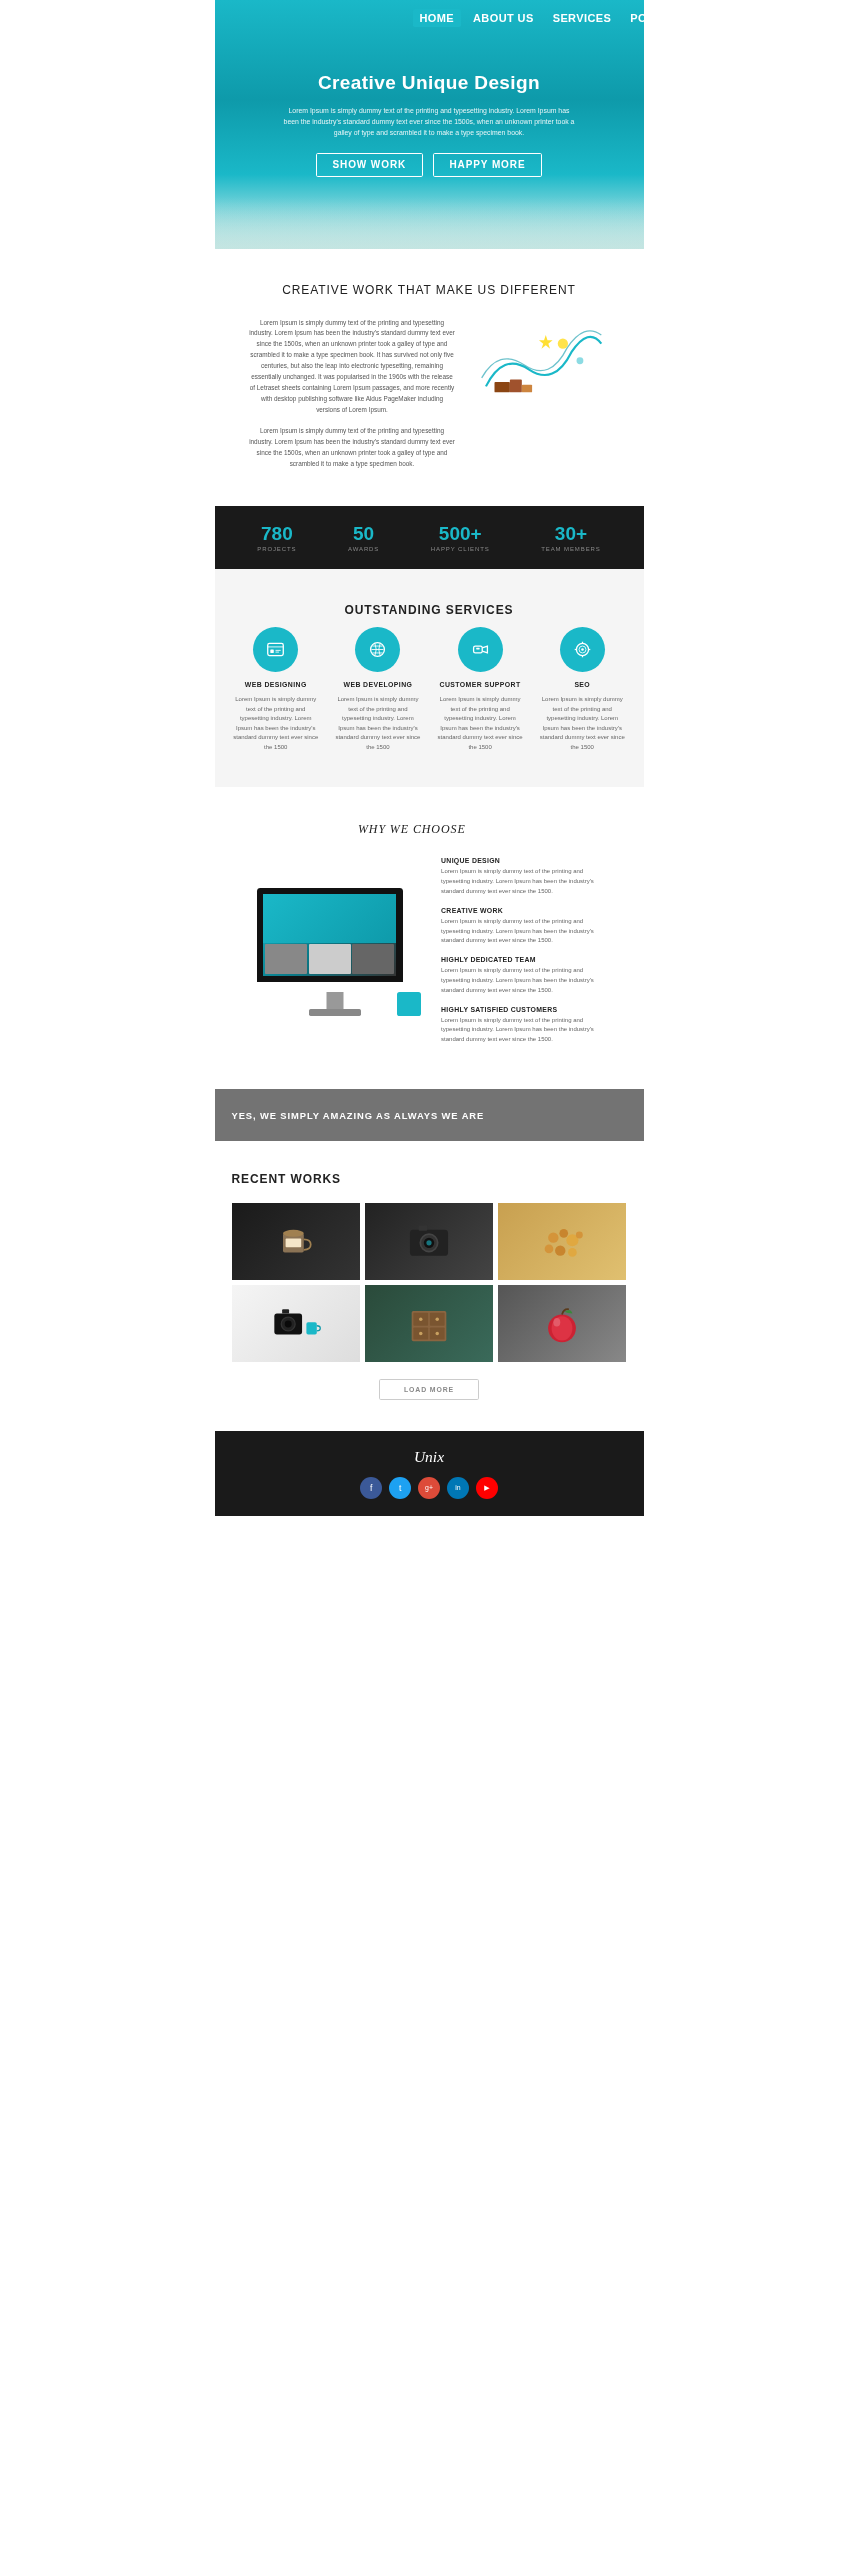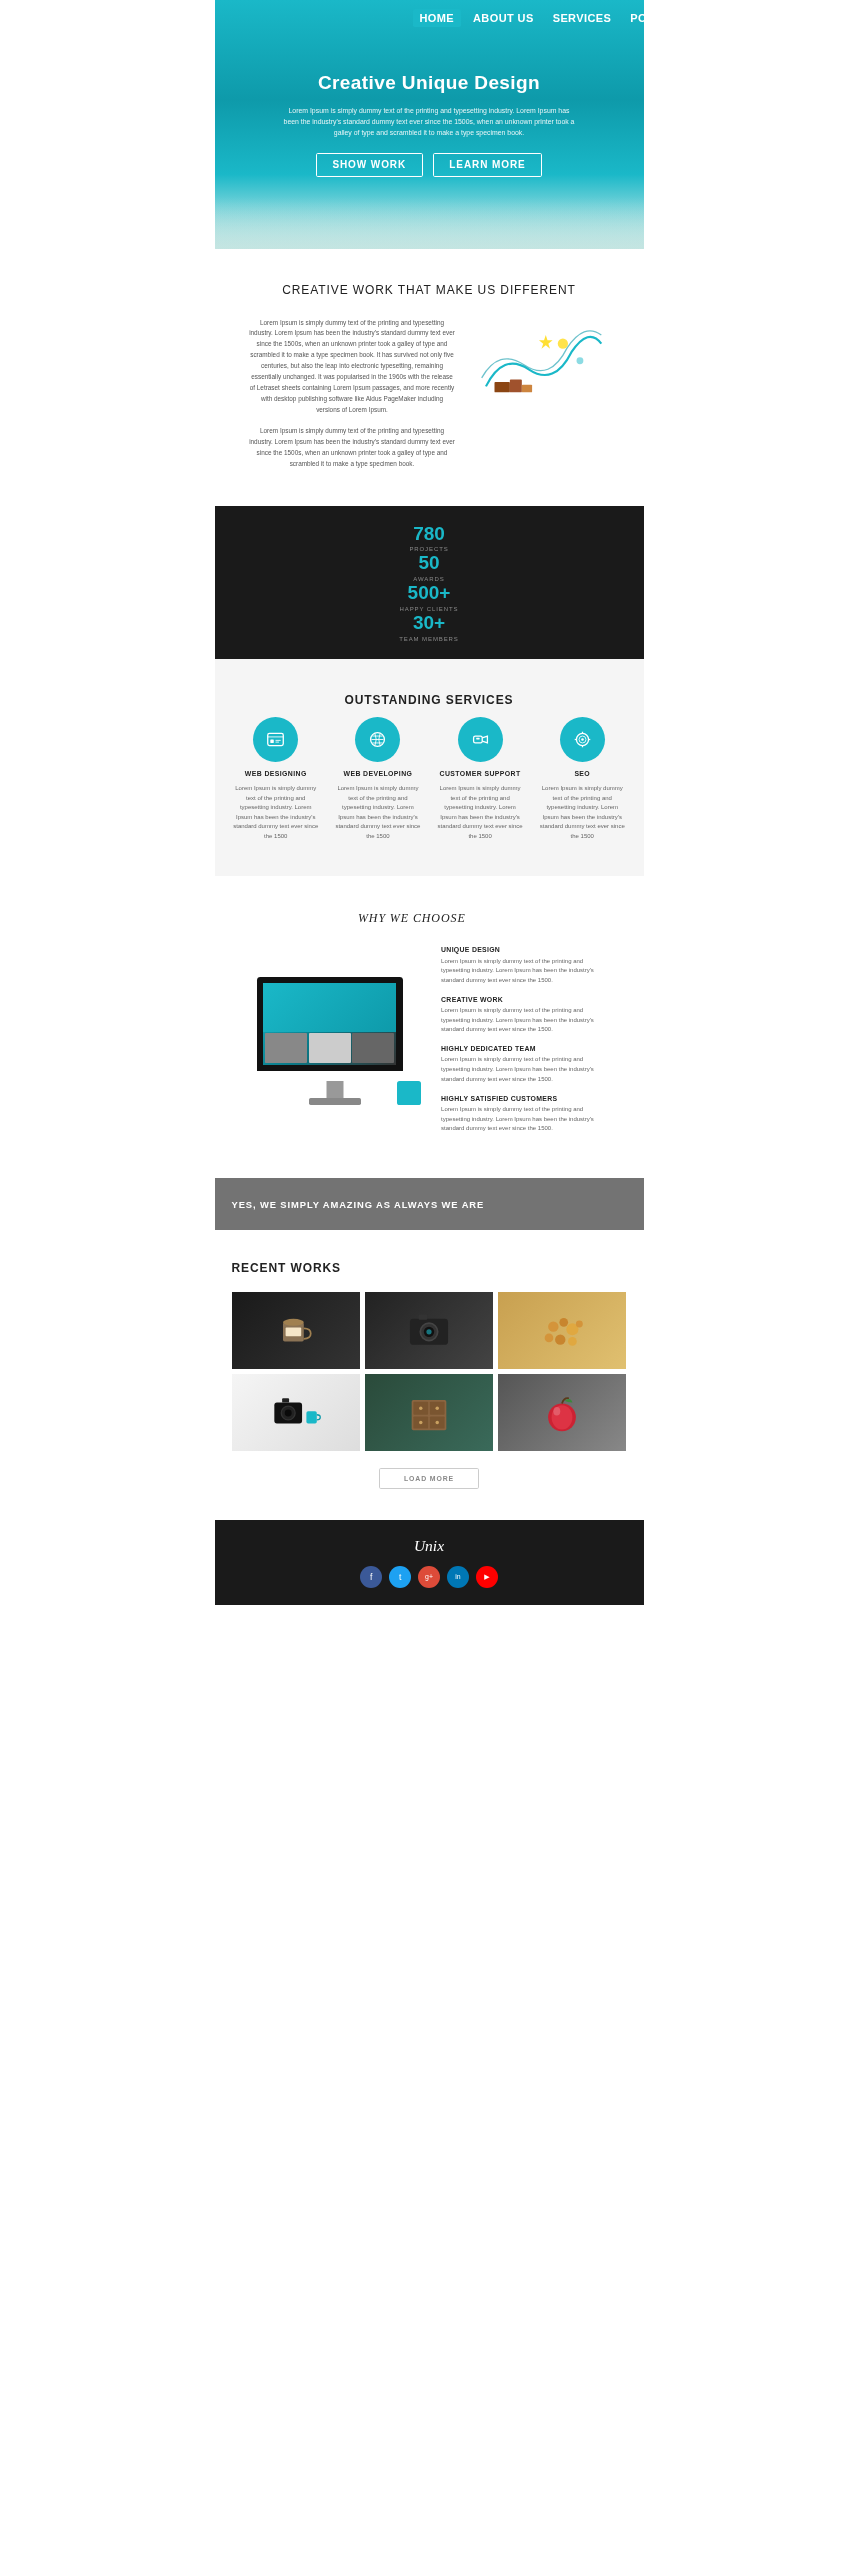--- a/index.html
+++ b/index.html
@@ -123,21 +123,20 @@
       position: relative;
     }
     .illustration svg { width: 100%; height: 100%; }
 
     
     .stats-bar {
       background: #1a1a1a;
       display: flex;
       justify-content: space-around;
       padding: 17px 17px;
-      flex-direction: column;
     }
     .stat-item { text-align: center; }
     .stat-number {
       font-size: 19px;
       font-weight: bold;
       color: #1ab8c8;
       display: block;
     }
     .stat-label {
       font-size: 6px;
@@ -393,21 +392,21 @@
   </nav>
 </header>
 
 <section class="hero">
   <div class="hero-mountains"></div>
   <div class="hero-content">
     <h1>Creative Unique Design</h1>
     <p>Lorem Ipsum is simply dummy text of the printing and typesetting industry. Lorem Ipsum has been the industry's standard dummy text ever since the 1500s, when an unknown printer took a galley of type and scrambled it to make a type specimen book.</p>
     <div class="hero-buttons">
       <button class="btn-outline">SHOW WORK</button>
-      <button class="btn-outline">LEARN MORE</button>
+      <button class="btn-outline">HAPPY MORE</button>
     </div>
   </div>
 </section>
 
 <section class="section-creative">
   <h2>CREATIVE WORK THAT MAKE US DIFFERENT</h2>
   <div class="creative-content">
     <div class="creative-text">
       <p>Lorem Ipsum is simply dummy text of the printing and typesetting industry. Lorem Ipsum has been the industry's standard dummy text ever since the 1500s, when an unknown printer took a galley of type and scrambled it to make a type specimen book. It has survived not only five centuries, but also the leap into electronic typesetting, remaining essentially unchanged. It was popularised in the 1960s with the release of Letraset sheets containing Lorem Ipsum passages, and more recently with desktop publishing software like Aldus PageMaker including versions of Lorem Ipsum.</p>
       <p>Lorem Ipsum is simply dummy text of the printing and typesetting industry. Lorem Ipsum has been the industry's standard dummy text ever since the 1500s, when an unknown printer took a galley of type and scrambled it to make a type specimen book.</p>

